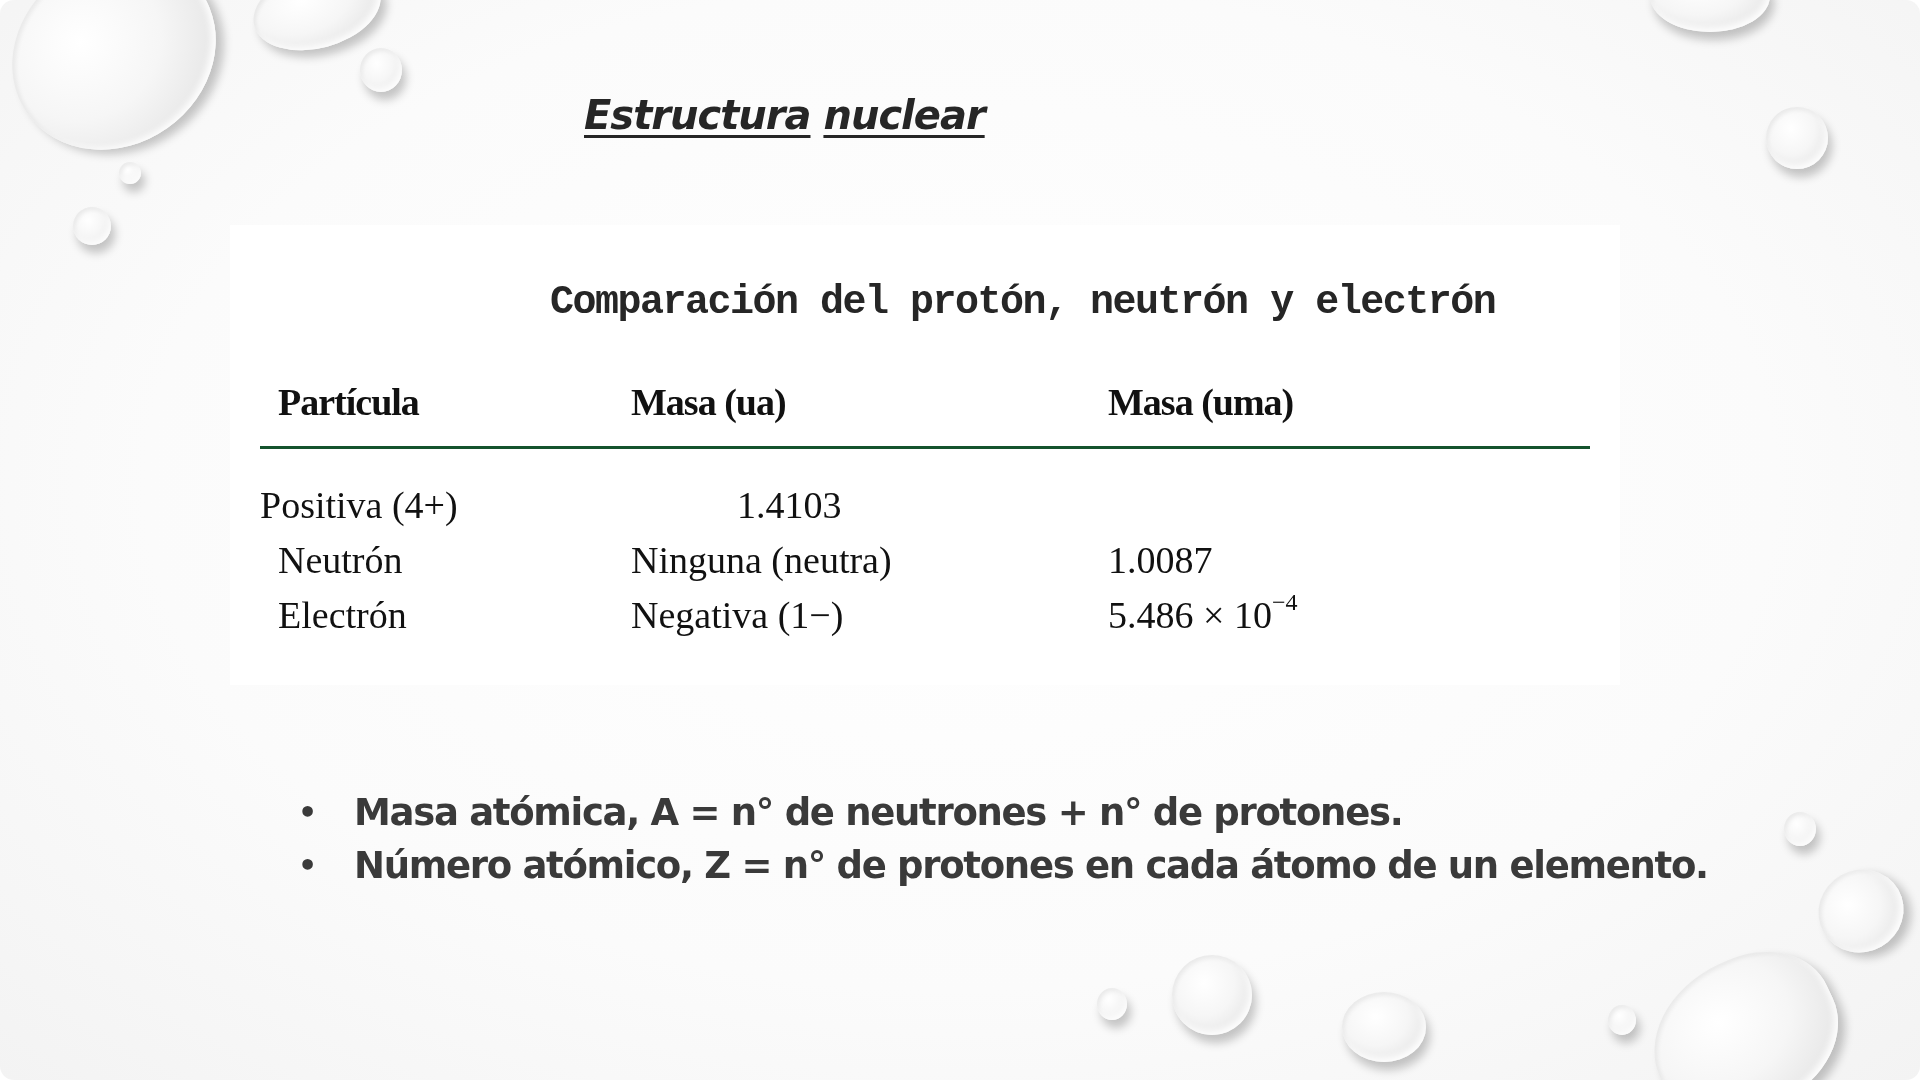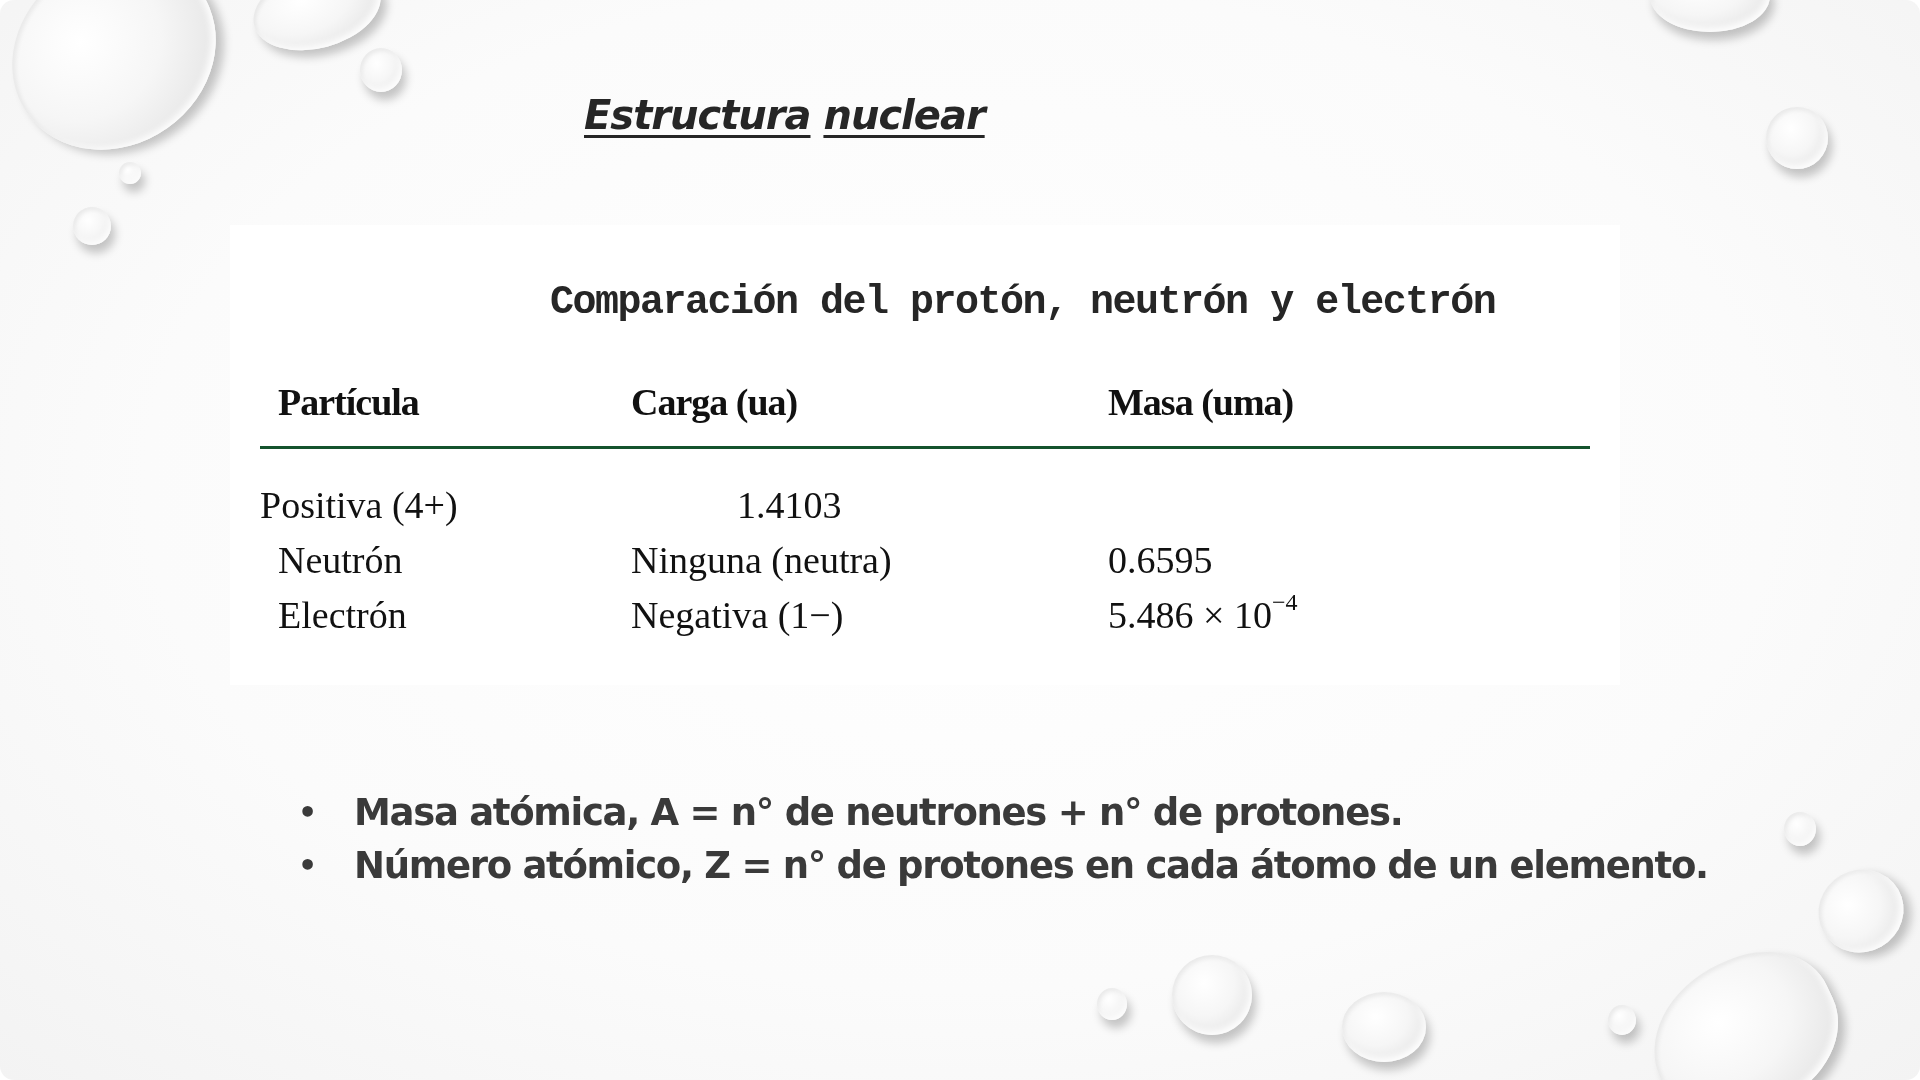--- a/index.html
+++ b/index.html
@@ -157,32 +157,32 @@
     <span>Estructura</span>
     <span>nuclear</span>
   </div>
 
   <div class="table-block">
     <div class="table-heading">Comparación del protón, neutrón y electrón</div>
 
     <div class="ptable">
       <div class="hdr">
         <div class="c1">Partícula</div>
-        <div class="c2">Carga (ua)</div>
+        <div class="c2">Masa (ua)</div>
         <div class="c3">Masa (uma)</div>
       </div>
 
       <div class="row first-row">
         <div class="c2">Positiva (4+)</div>
         <div class="c3">1.4103</div>
       </div>
       <div class="row">
         <div class="c1">Neutrón</div>
         <div class="c2">Ninguna (neutra)</div>
-        <div class="c3">0.6595</div>
+        <div class="c3">1.0087</div>
       </div>
       <div class="row">
         <div class="c1">Electrón</div>
         <div class="c2">Negativa (1−)</div>
         <div class="c3">
           <span>5.486 × 10</span><sup>−4</sup>
         </div>
       </div>
     </div>
   </div>

